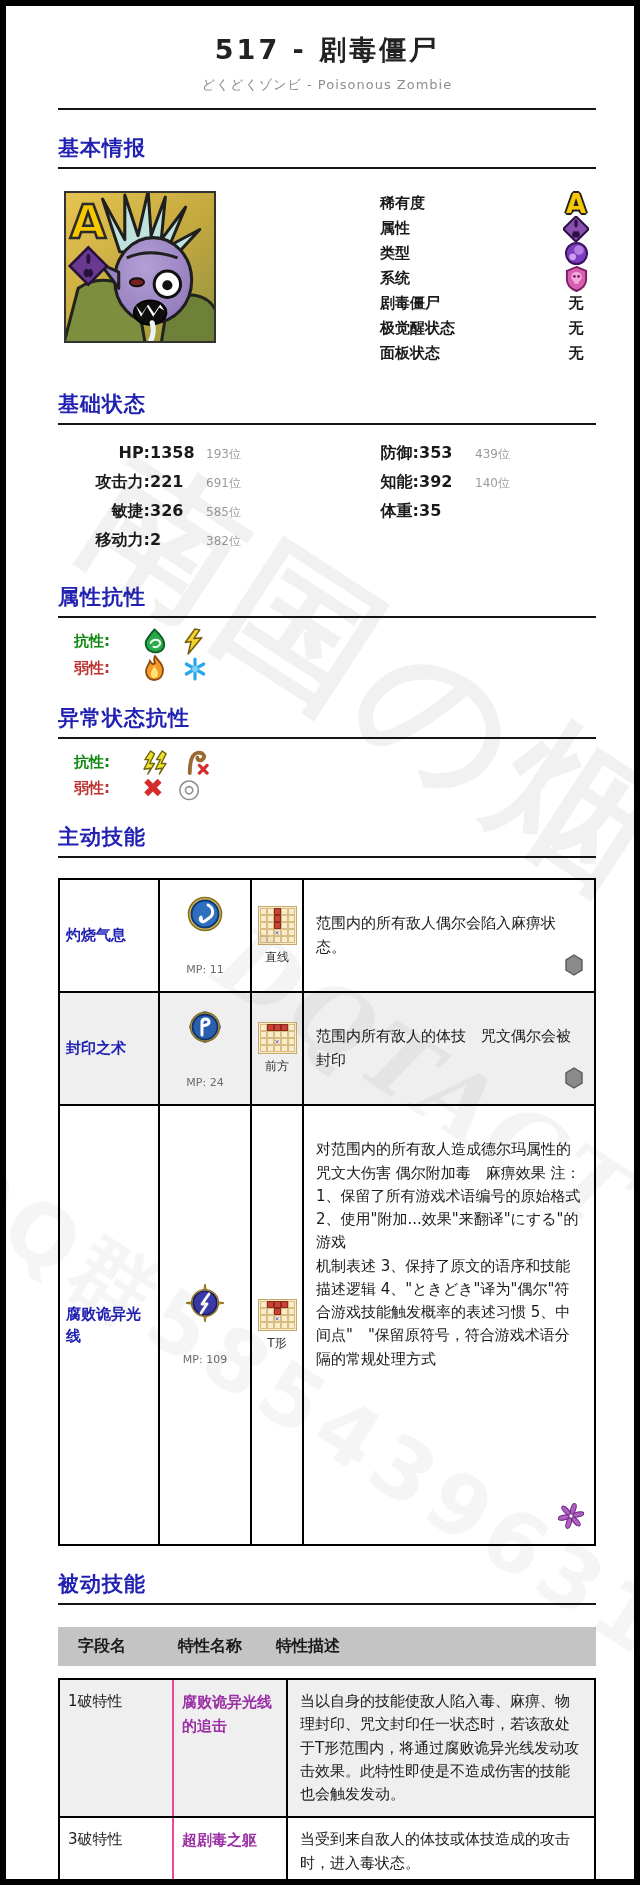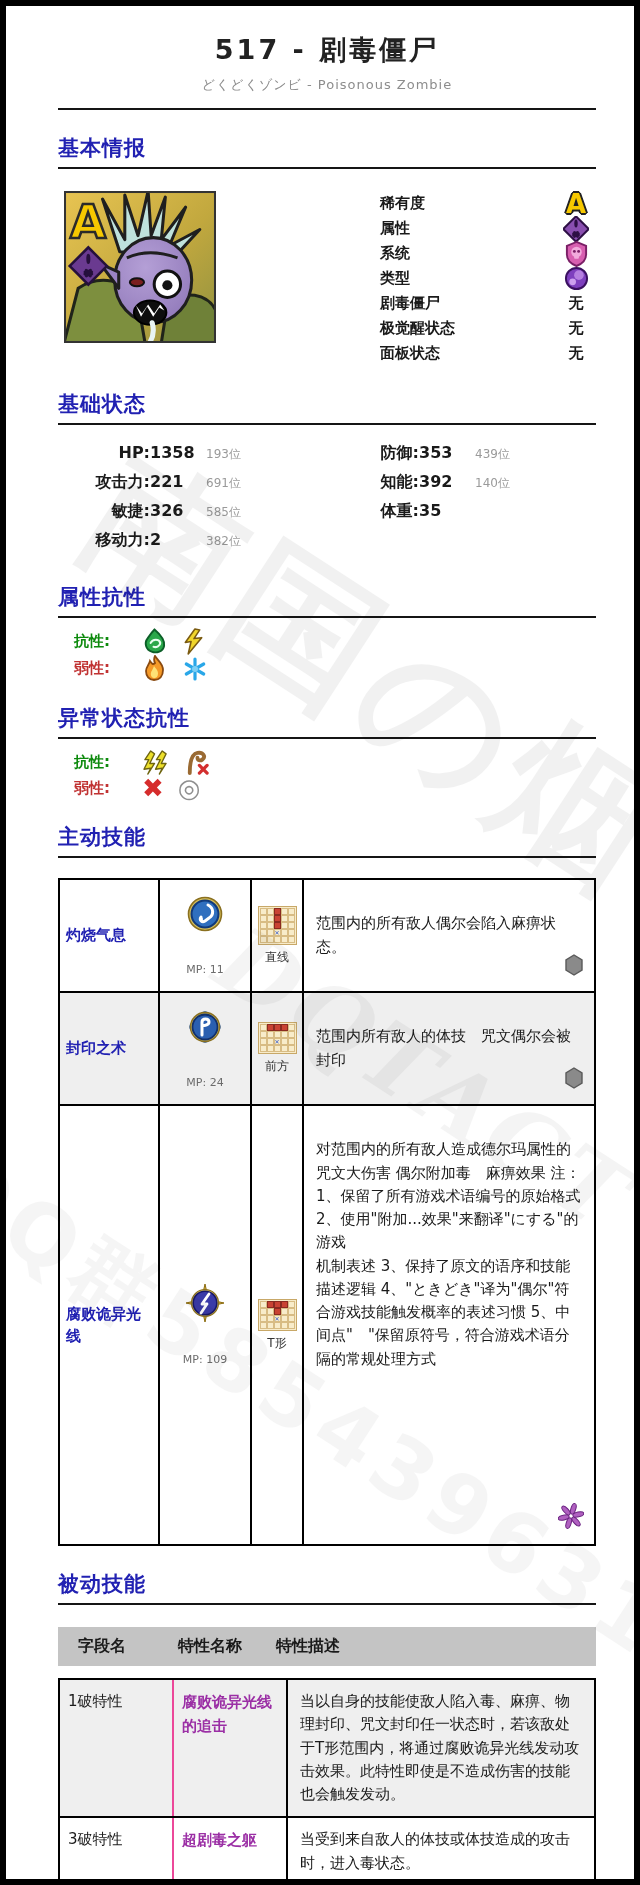--- a/index.html
+++ b/index.html
@@ -161,38 +161,38 @@
                 <ellipse cx="0" cy="-5.5" rx="1.7" ry="4"></ellipse>
                 <ellipse cx="5.2" cy="1.7" rx="1.7" ry="4" transform="rotate(72)"></ellipse>
                 <ellipse cx="-5.2" cy="1.7" rx="1.7" ry="4" transform="rotate(-72)"></ellipse>
                 <ellipse cx="3.2" cy="-4.4" rx="1.7" ry="4" transform="rotate(144)"></ellipse>
                 <ellipse cx="-3.2" cy="-4.4" rx="1.7" ry="4" transform="rotate(-144)"></ellipse>
               </g>
             </svg>
           </span>
         </div>
         <div class="info-row">
+          <span class="info-label">类型</span>
+          <span class="info-value">
+            <svg width="25" height="25" viewBox="0 0 26 26">
+              <circle cx="13" cy="13" r="11" fill="#7e3fbe" stroke="#3a1060" stroke-width="2"></circle>
+              <circle cx="15.5" cy="9.5" r="5" fill="#b57fe0"></circle>
+              <circle cx="9" cy="16.5" r="3.5" fill="#cda0ee"></circle>
+            </svg>
+          </span>
+        </div>
+        <div class="info-row">
           <span class="info-label">系统</span>
           <span class="info-value">
             <svg width="25" height="27" viewBox="0 0 26 28">
               <path d="M13 2 L23 6 V15 C23 21 18 25 13 27 C8 25 3 21 3 15 V6 Z" fill="#d85fb0" stroke="#7a1f66" stroke-width="2"></path>
               <circle cx="13" cy="12.5" r="5.5" fill="#f2aadc"></circle>
               <circle cx="10.8" cy="11.8" r="1.5" fill="#7a1f66"></circle>
               <circle cx="15.2" cy="11.8" r="1.5" fill="#7a1f66"></circle>
               <rect x="10.5" y="16.5" width="5" height="3" rx="1" fill="#f2aadc"></rect>
-            </svg>
-          </span>
-        </div>
-        <div class="info-row">
-          <span class="info-label">类型</span>
-          <span class="info-value">
-            <svg width="25" height="25" viewBox="0 0 26 26">
-              <circle cx="13" cy="13" r="11" fill="#7e3fbe" stroke="#3a1060" stroke-width="2"></circle>
-              <circle cx="15.5" cy="9.5" r="5" fill="#b57fe0"></circle>
-              <circle cx="9" cy="16.5" r="3.5" fill="#cda0ee"></circle>
             </svg>
           </span>
         </div>
         <div class="info-row">
           <span class="info-label">剧毒僵尸</span>
           <span class="info-value">无</span>
         </div>
         <div class="info-row">
           <span class="info-label">极觉醒状态</span>
           <span class="info-value">无</span>

